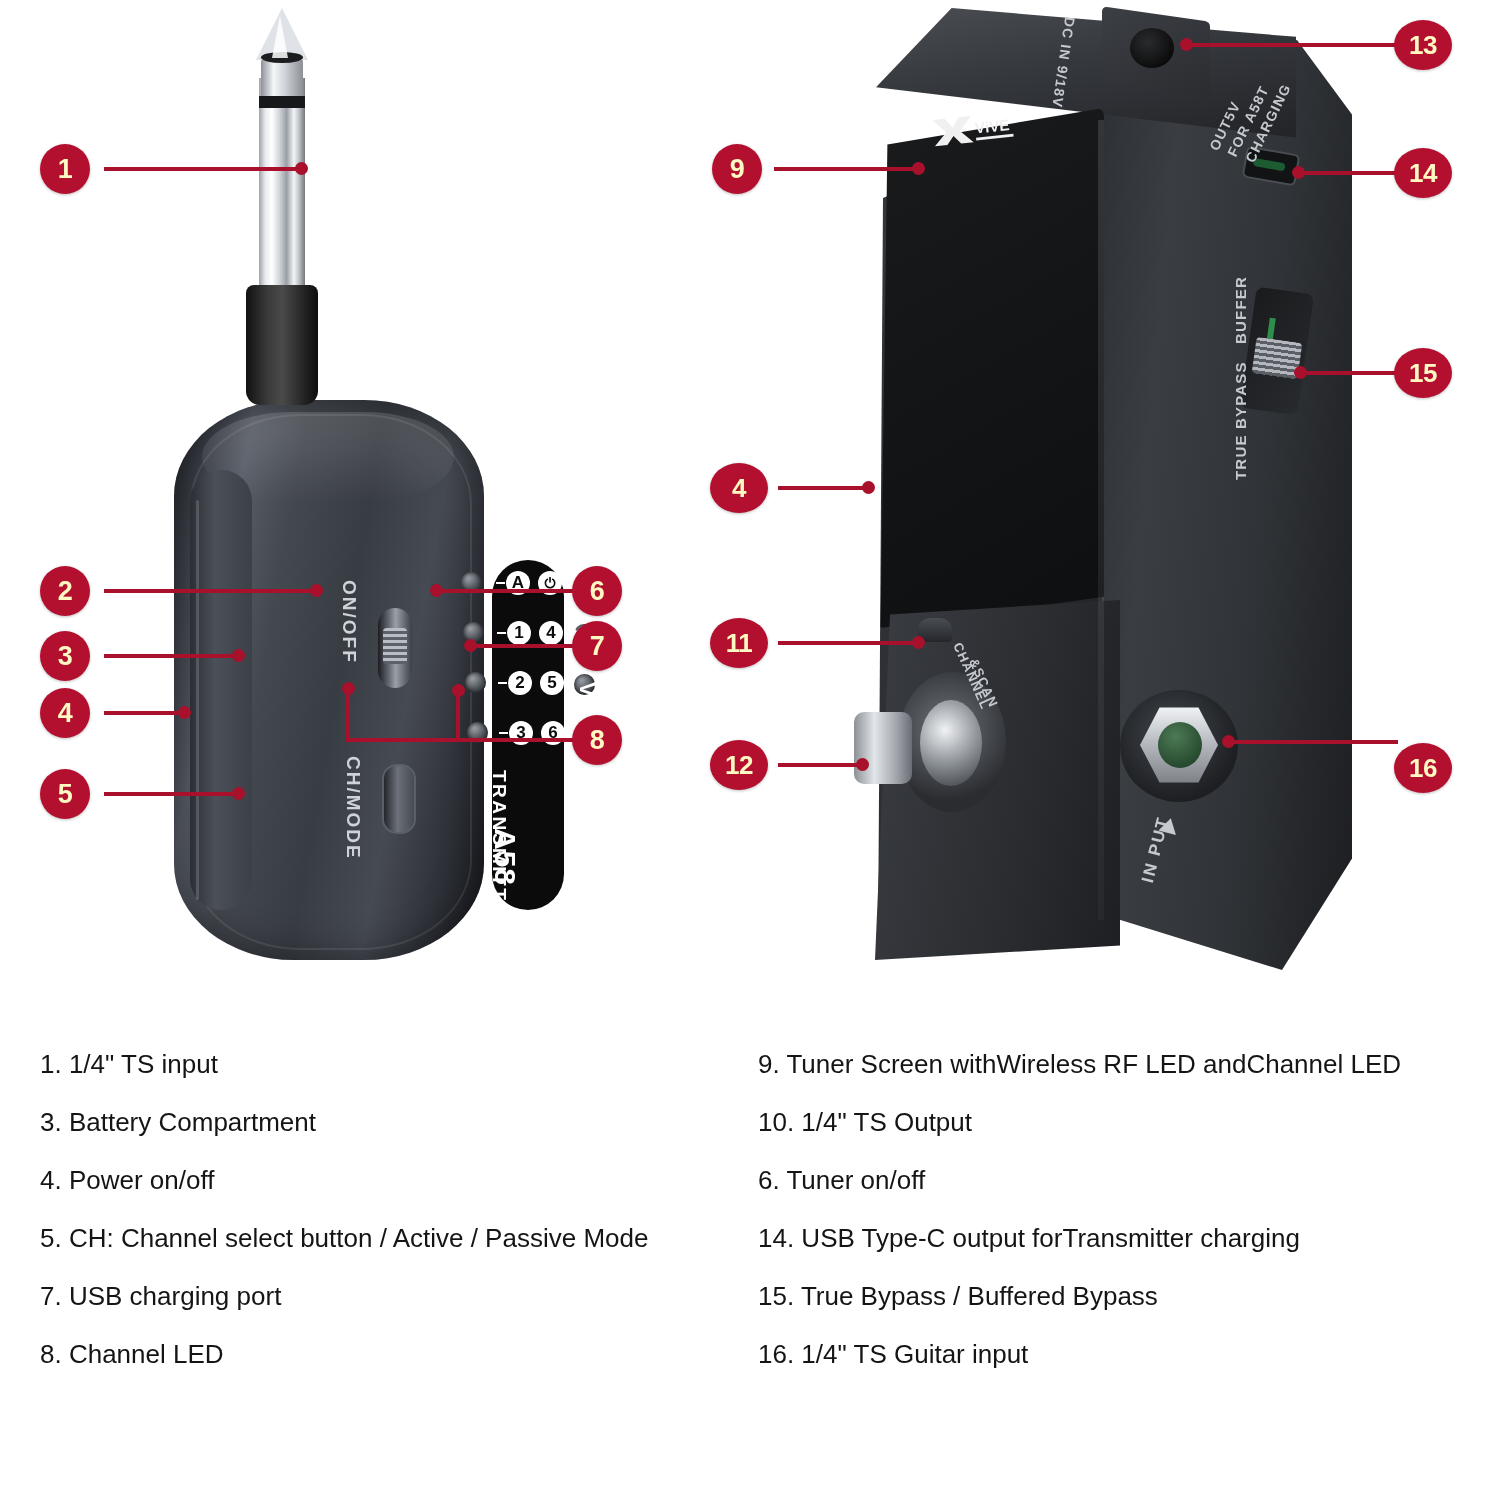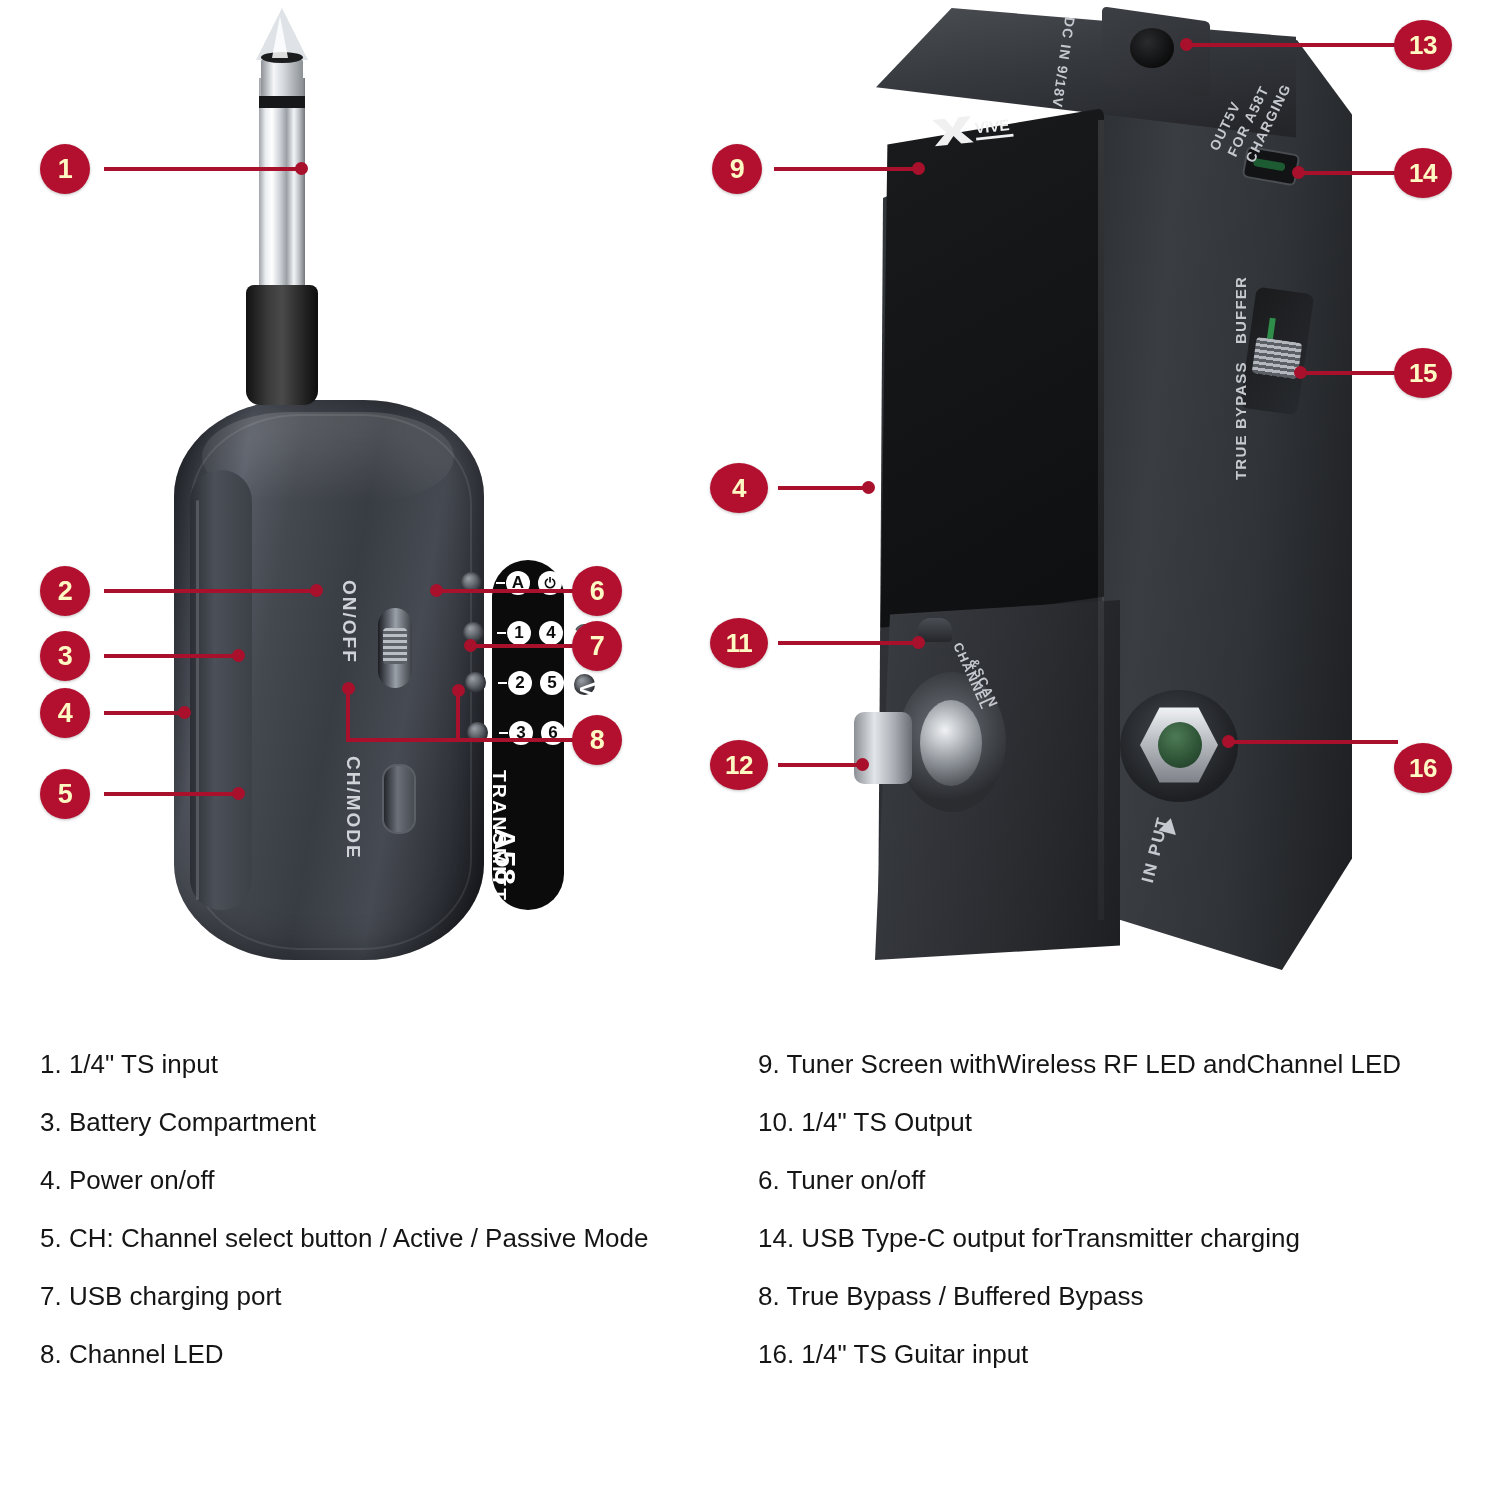--- a/index.html
+++ b/index.html
@@ -360,17 +360,17 @@
     <div class="cap-item">5. CH: Channel select button / Active / Passive Mode</div>
     <div class="cap-item">7. USB charging port</div>
     <div class="cap-item">8. Channel LED</div>
   </div>
 
   <div class="caption-col" id="cap-right">
     <div class="cap-item">9. Tuner Screen withWireless RF LED andChannel LED</div>
     <div class="cap-item">10. 1/4" TS Output</div>
     <div class="cap-item">6. Tuner on/off</div>
     <div class="cap-item">14. USB Type-C output forTransmitter charging</div>
-    <div class="cap-item">8. True Bypass / Buffered Bypass</div>
+    <div class="cap-item">15. True Bypass / Buffered Bypass</div>
     <div class="cap-item">16. 1/4" TS Guitar input</div>
   </div>
 
 </div>
 
 </body></html>

